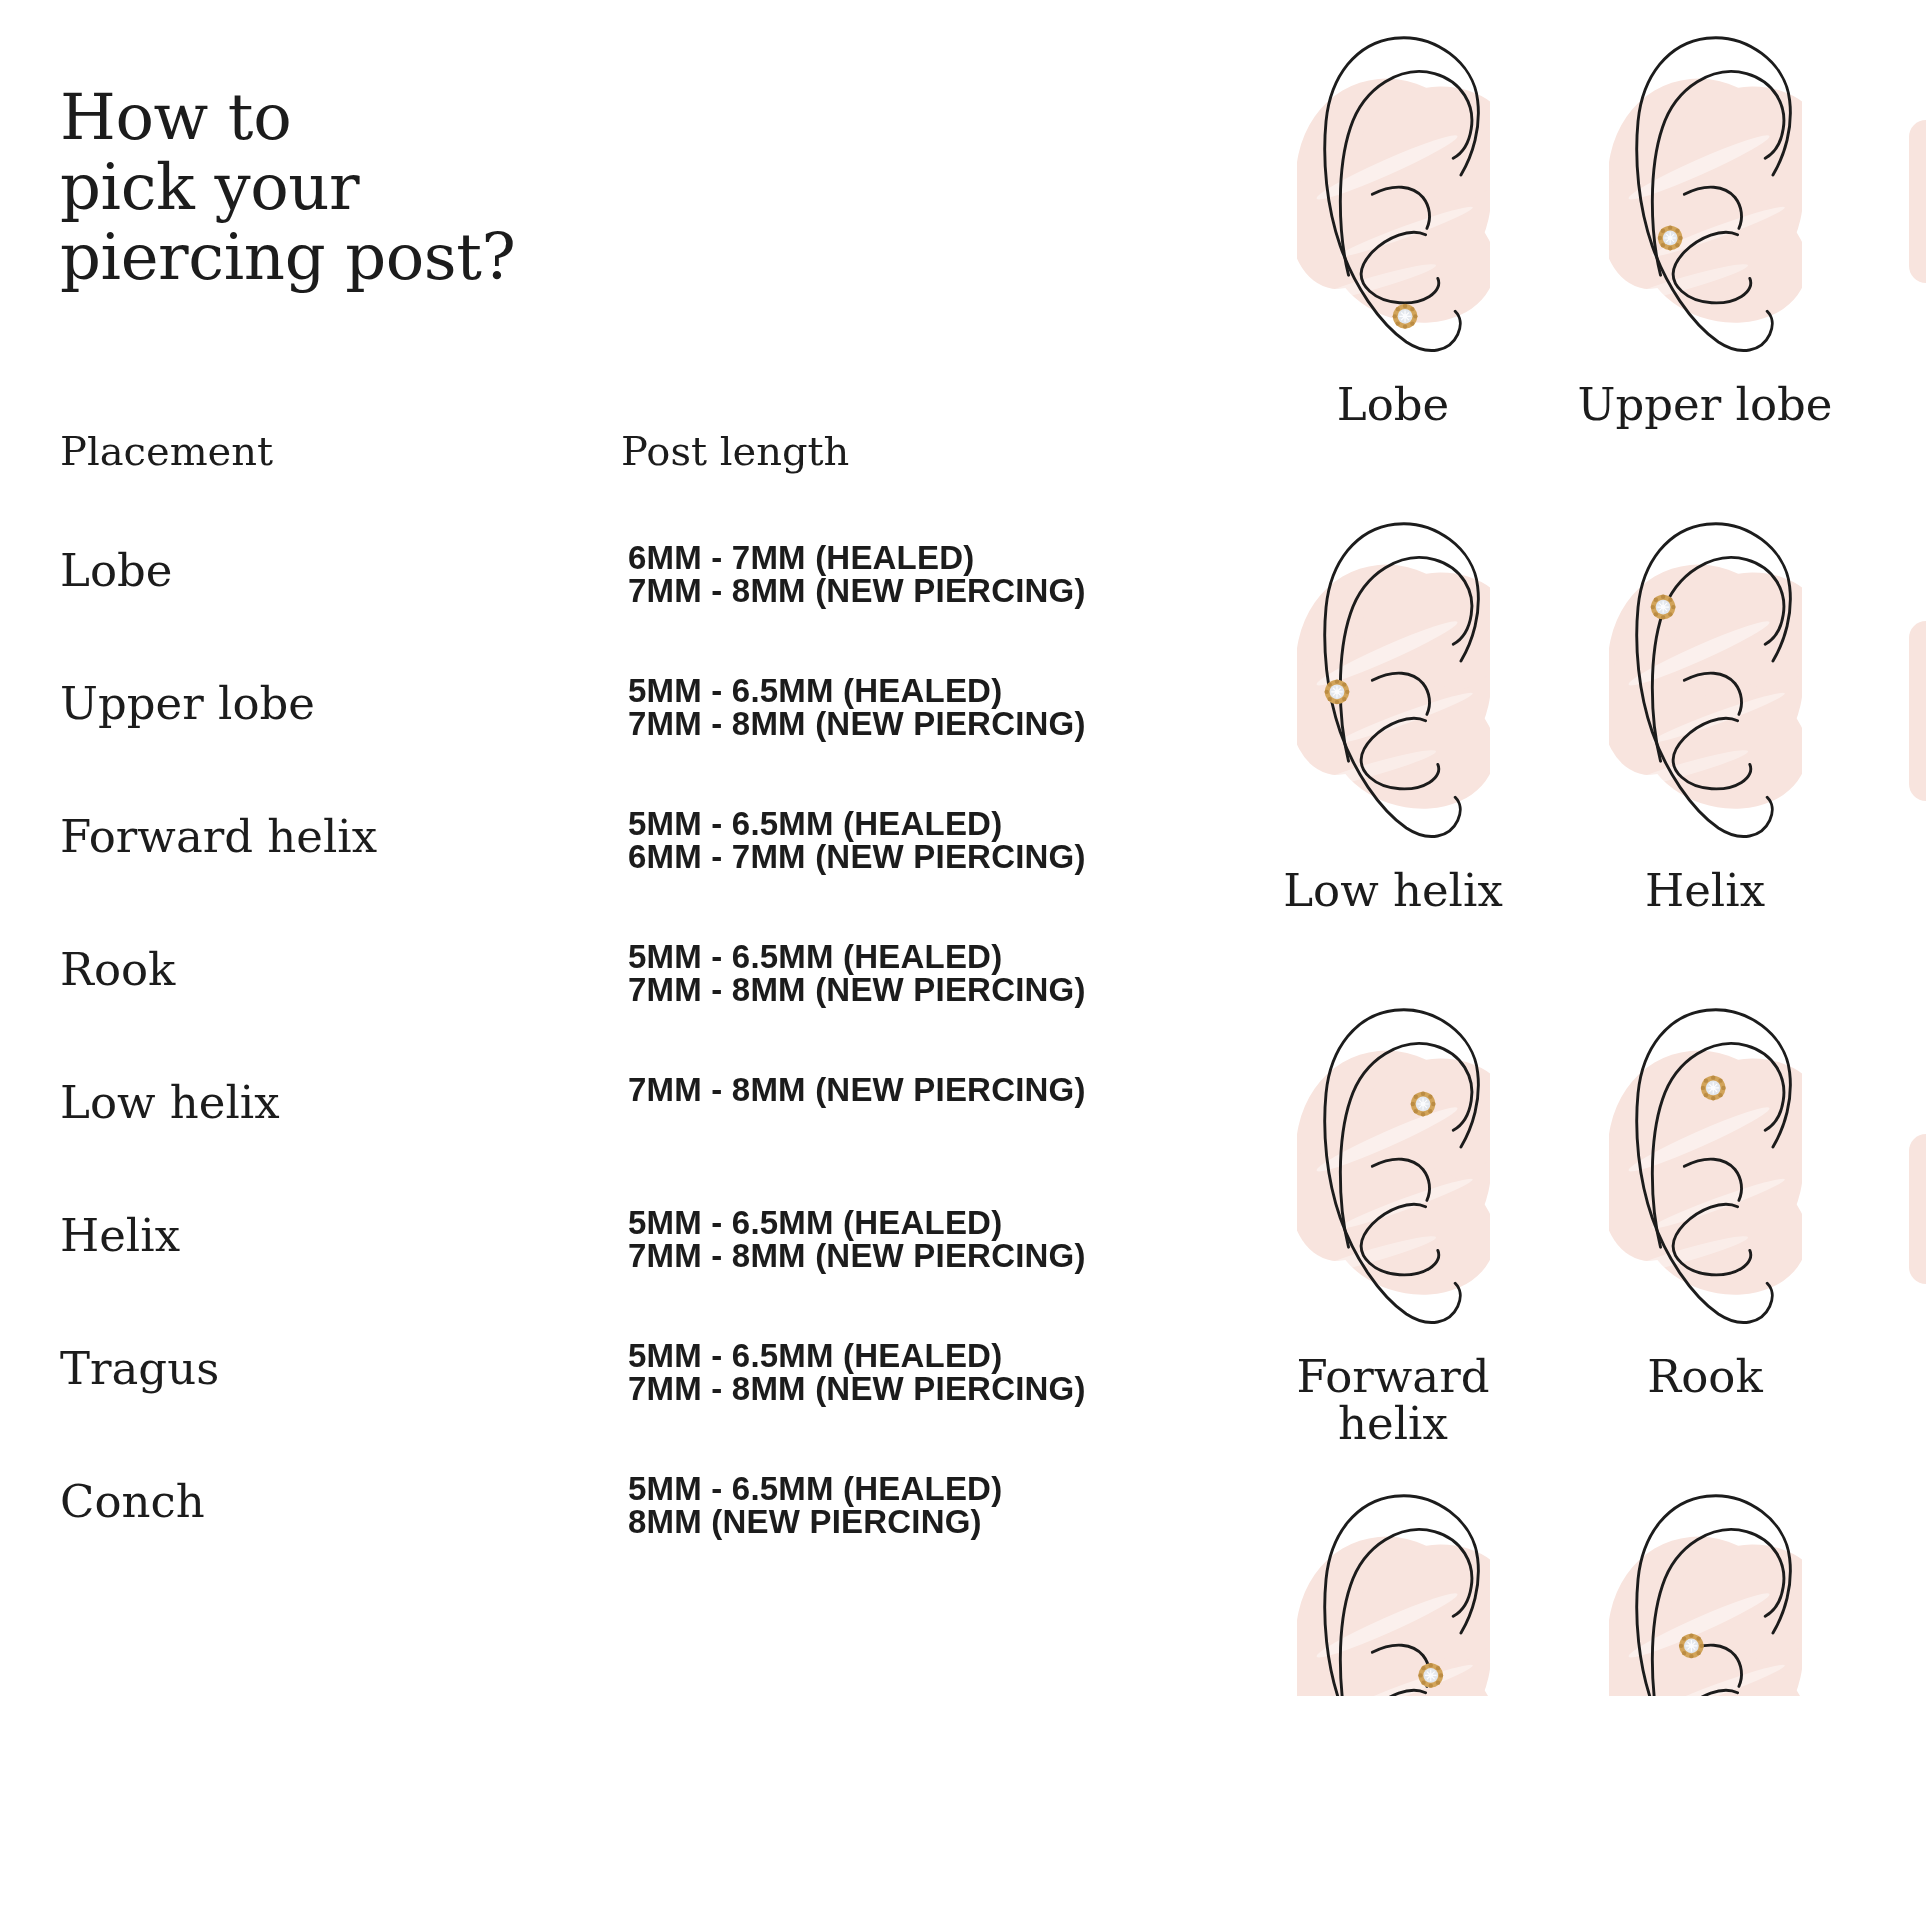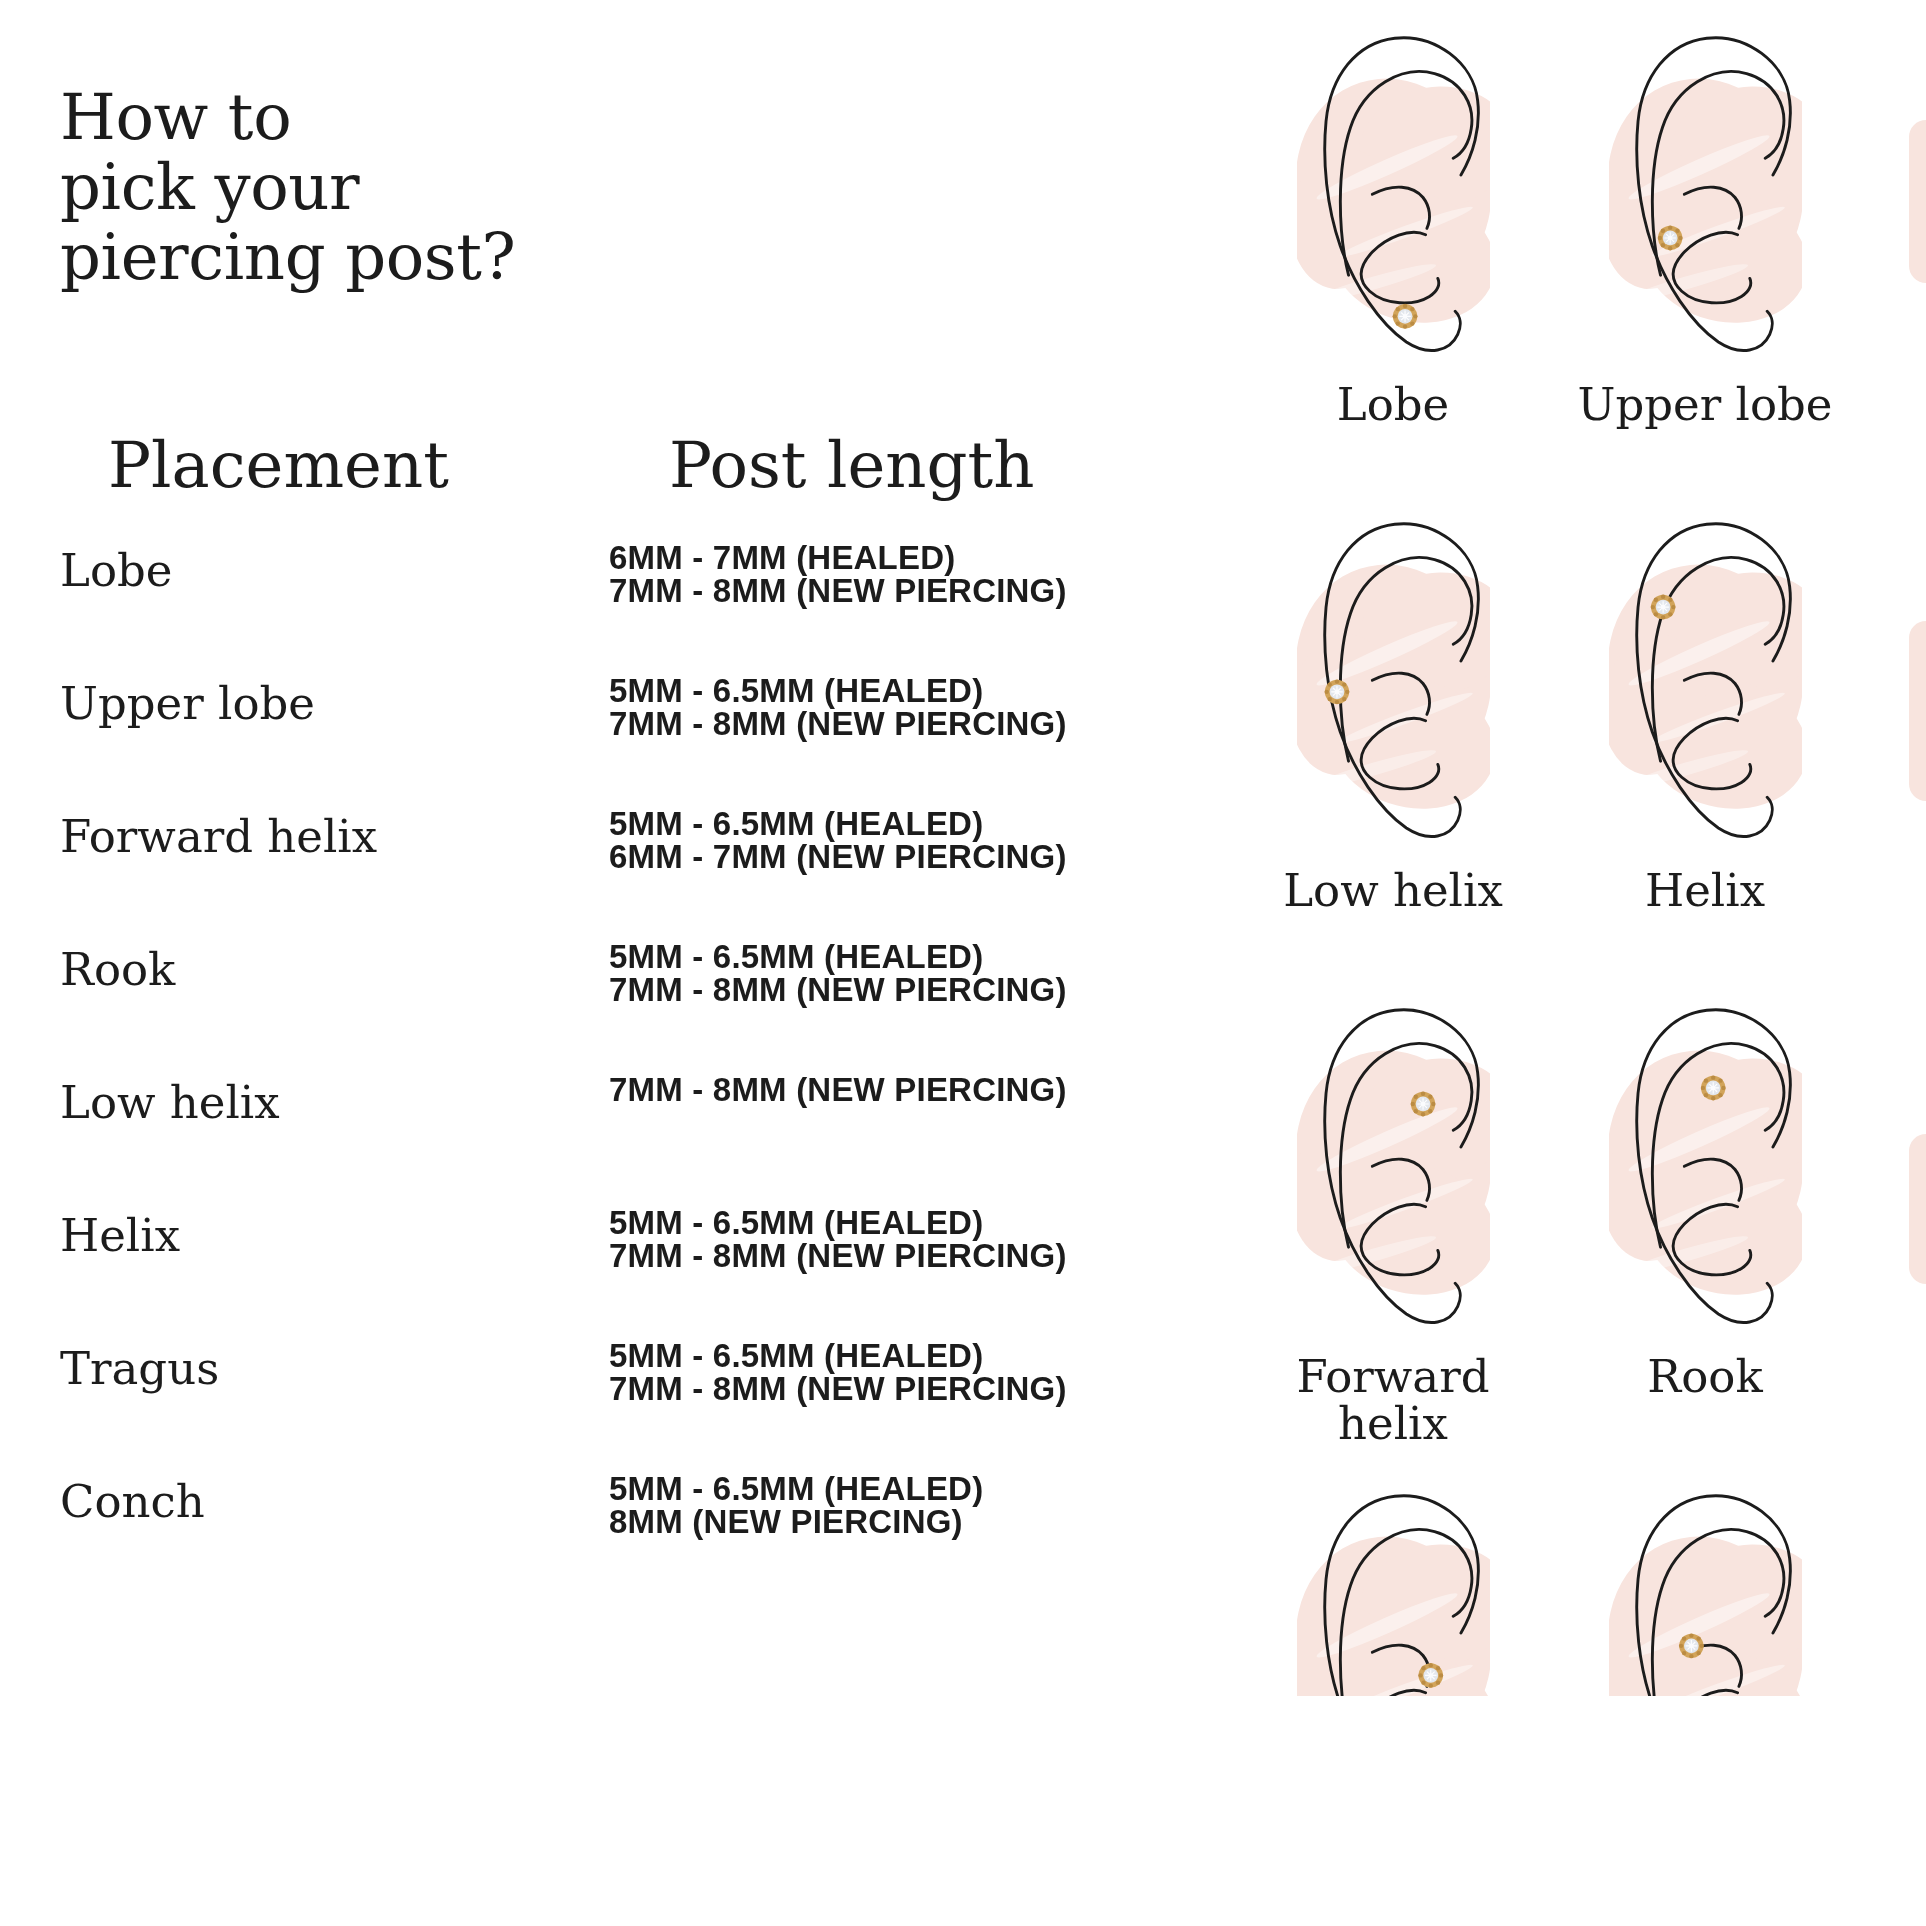--- a/index.html
+++ b/index.html
@@ -7,28 +7,28 @@
     --stud_gold:#d2a45a; --stud_gold_dark:#bb8c43; --stud_crystal:#e3e7ed;
   }
   *{margin:0;padding:0;box-sizing:border-box}
   html,body{width:1926px;height:1926px;background:var(--background);}
   #canvas{position:absolute;left:0;top:0;width:1926px;height:1696px;overflow:hidden;
           font-family:"DejaVu Serif","Liberation Serif",serif;color:var(--ink);}
 
   .page-title{position:absolute;left:60px;top:83px;font-size:64px;line-height:1.09;
               font-weight:500;white-space:pre-line;letter-spacing:-0.4px;}
 
-  .col-header{position:absolute;top:428px;font-size:64px;font-weight:500;margin-left:48px;}
+  .col-header{position:absolute;top:428px;font-size:40px;font-weight:500;}
   #hdr-placement{left:60px}
   #hdr-postlength{left:621px}
 
   .table{position:absolute;left:60px;top:541px;width:1164px;}
   .trow{position:relative;height:133px;}
   .pl{position:absolute;left:0;top:3.4px;font-size:45px;}
-  .vals{position:absolute;left:549px;top:0;
+  .vals{position:absolute;left:568px;top:0;
         font-family:"Liberation Sans","DejaVu Sans",sans-serif;font-weight:700;
         font-size:33px;letter-spacing:0.2px;}
   .val{line-height:33px;white-space:nowrap;}
   .val + .val{}
 
   .ear-grid{position:absolute;left:1237px;top:26px;width:625px;
             display:grid;grid-template-columns:312px 312px;grid-auto-rows:486px;}
   .ear-tile{display:flex;flex-direction:column;align-items:center;}
   .ear-svg{width:193px;height:334px;display:block;}
   .ear-label{margin-top:21.4px;font-size:45px;line-height:47px;text-align:center;}

